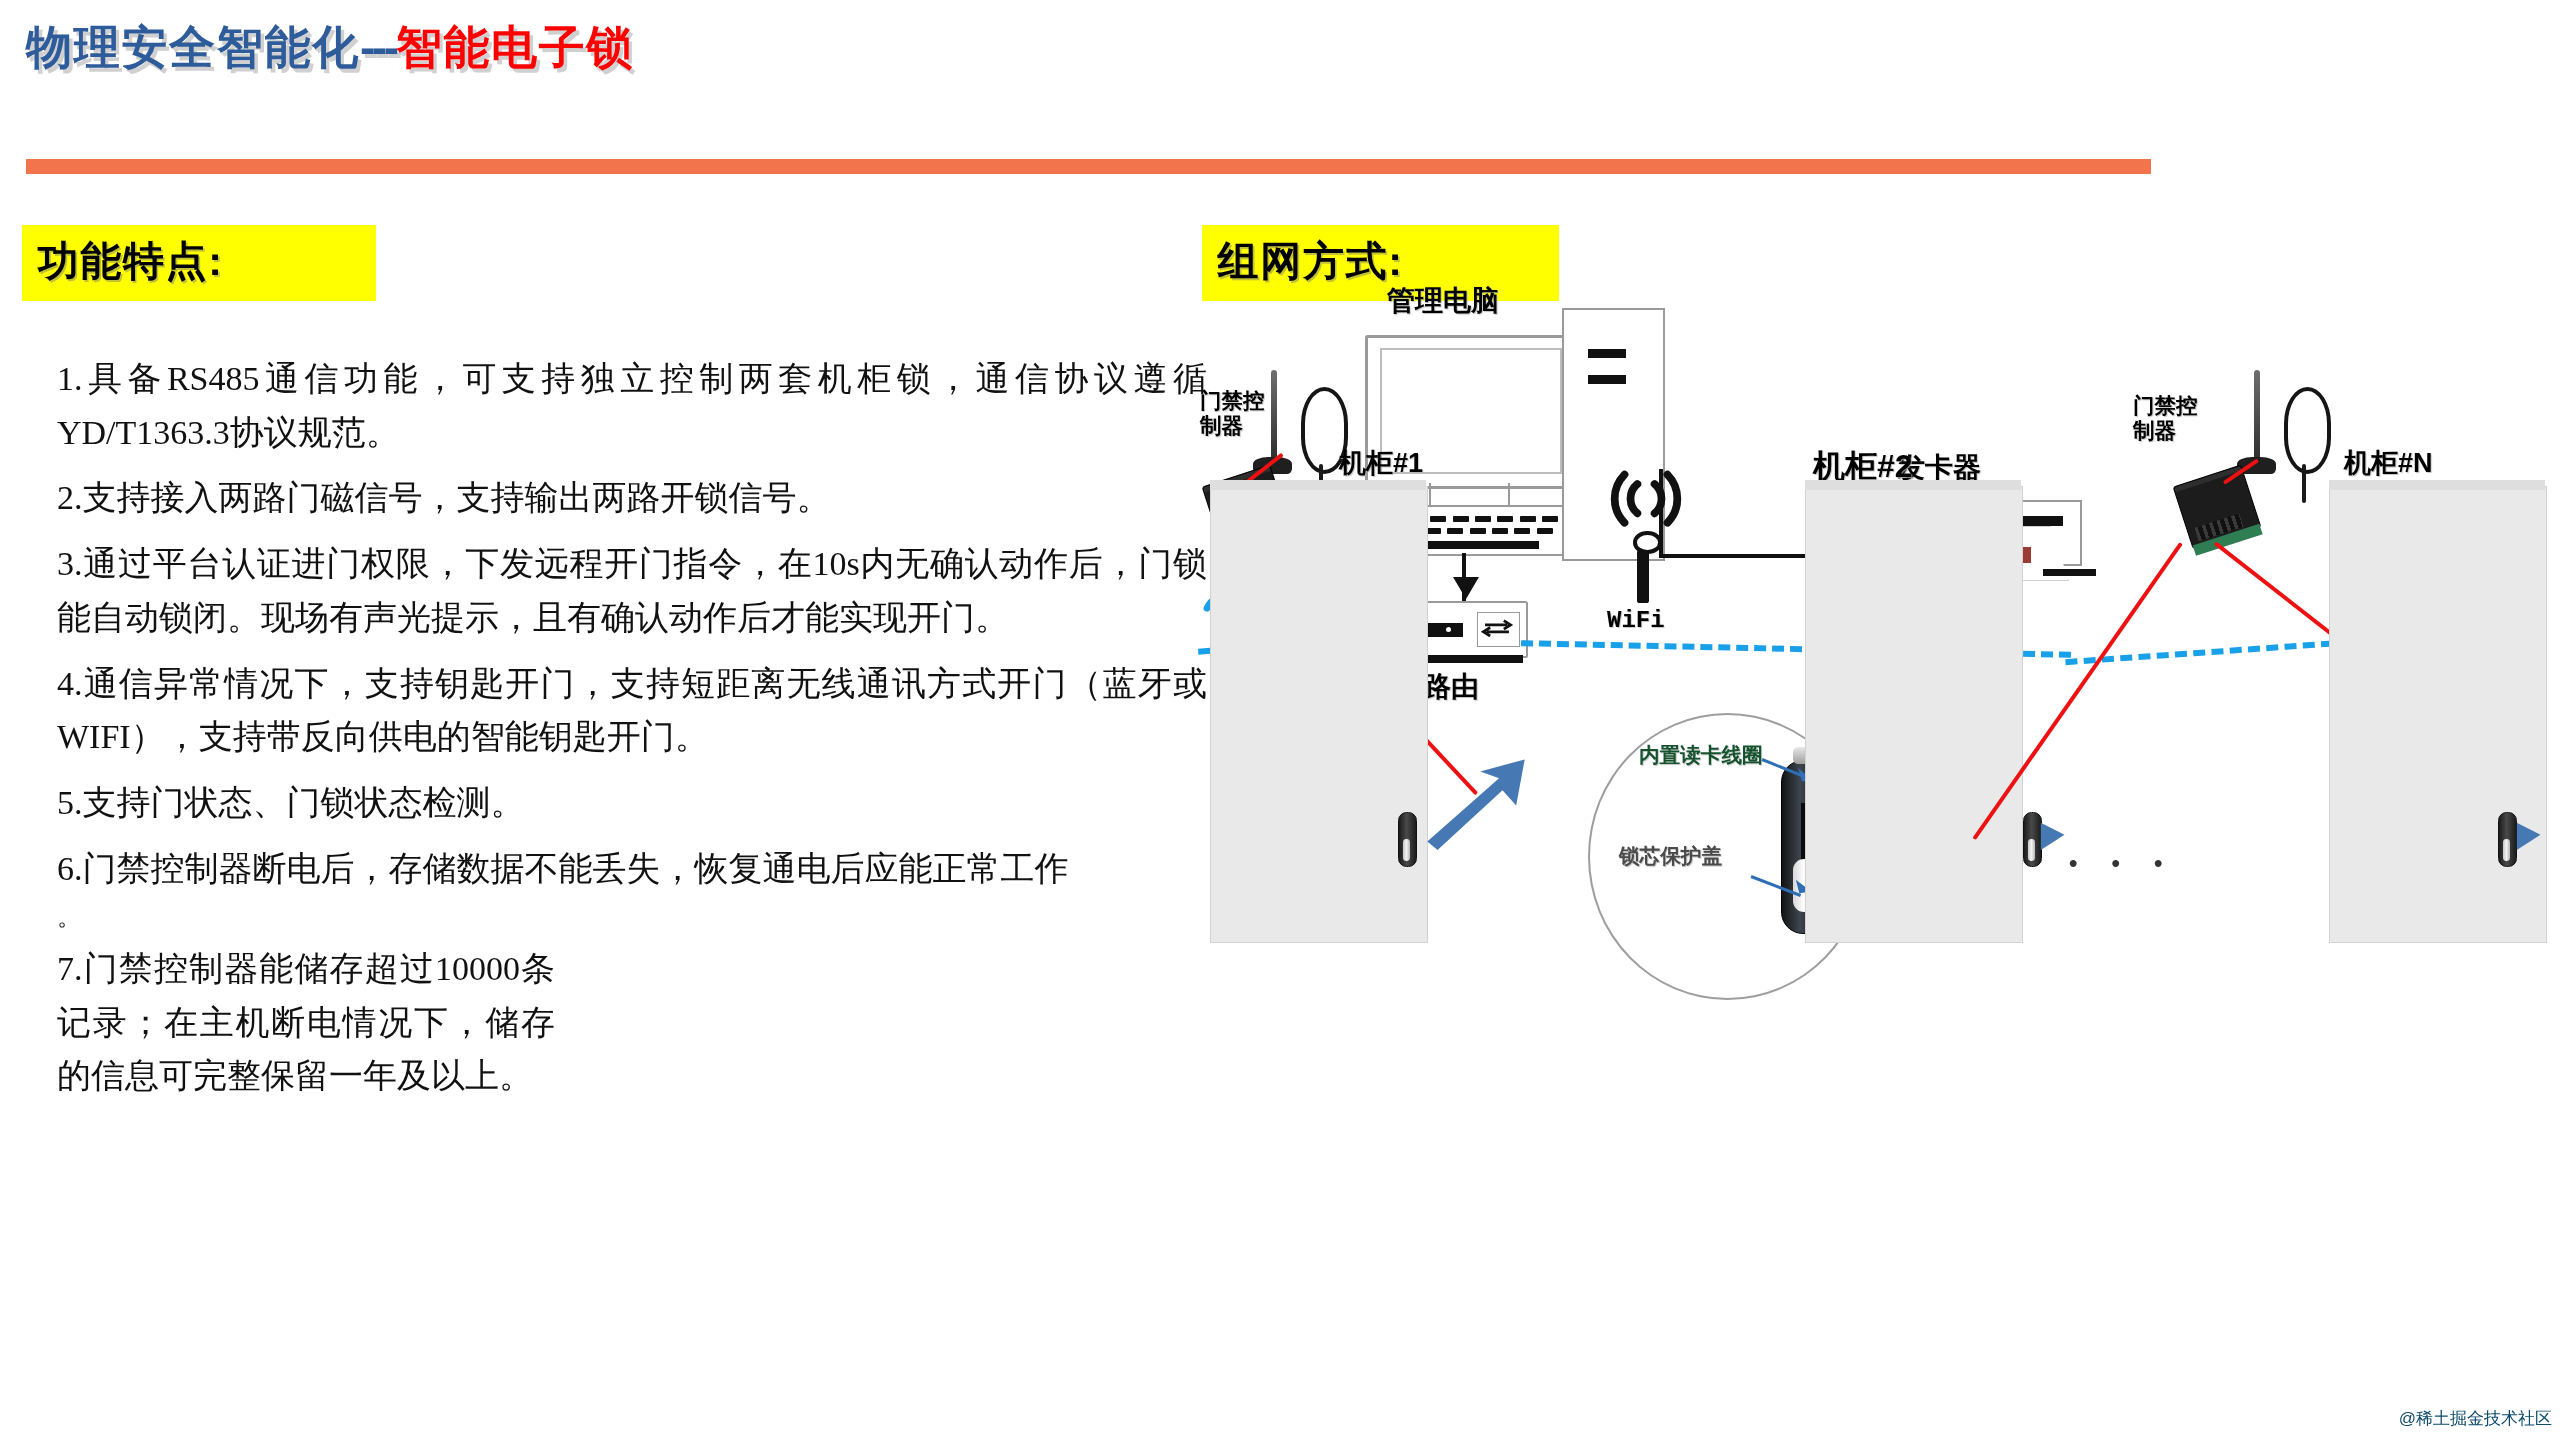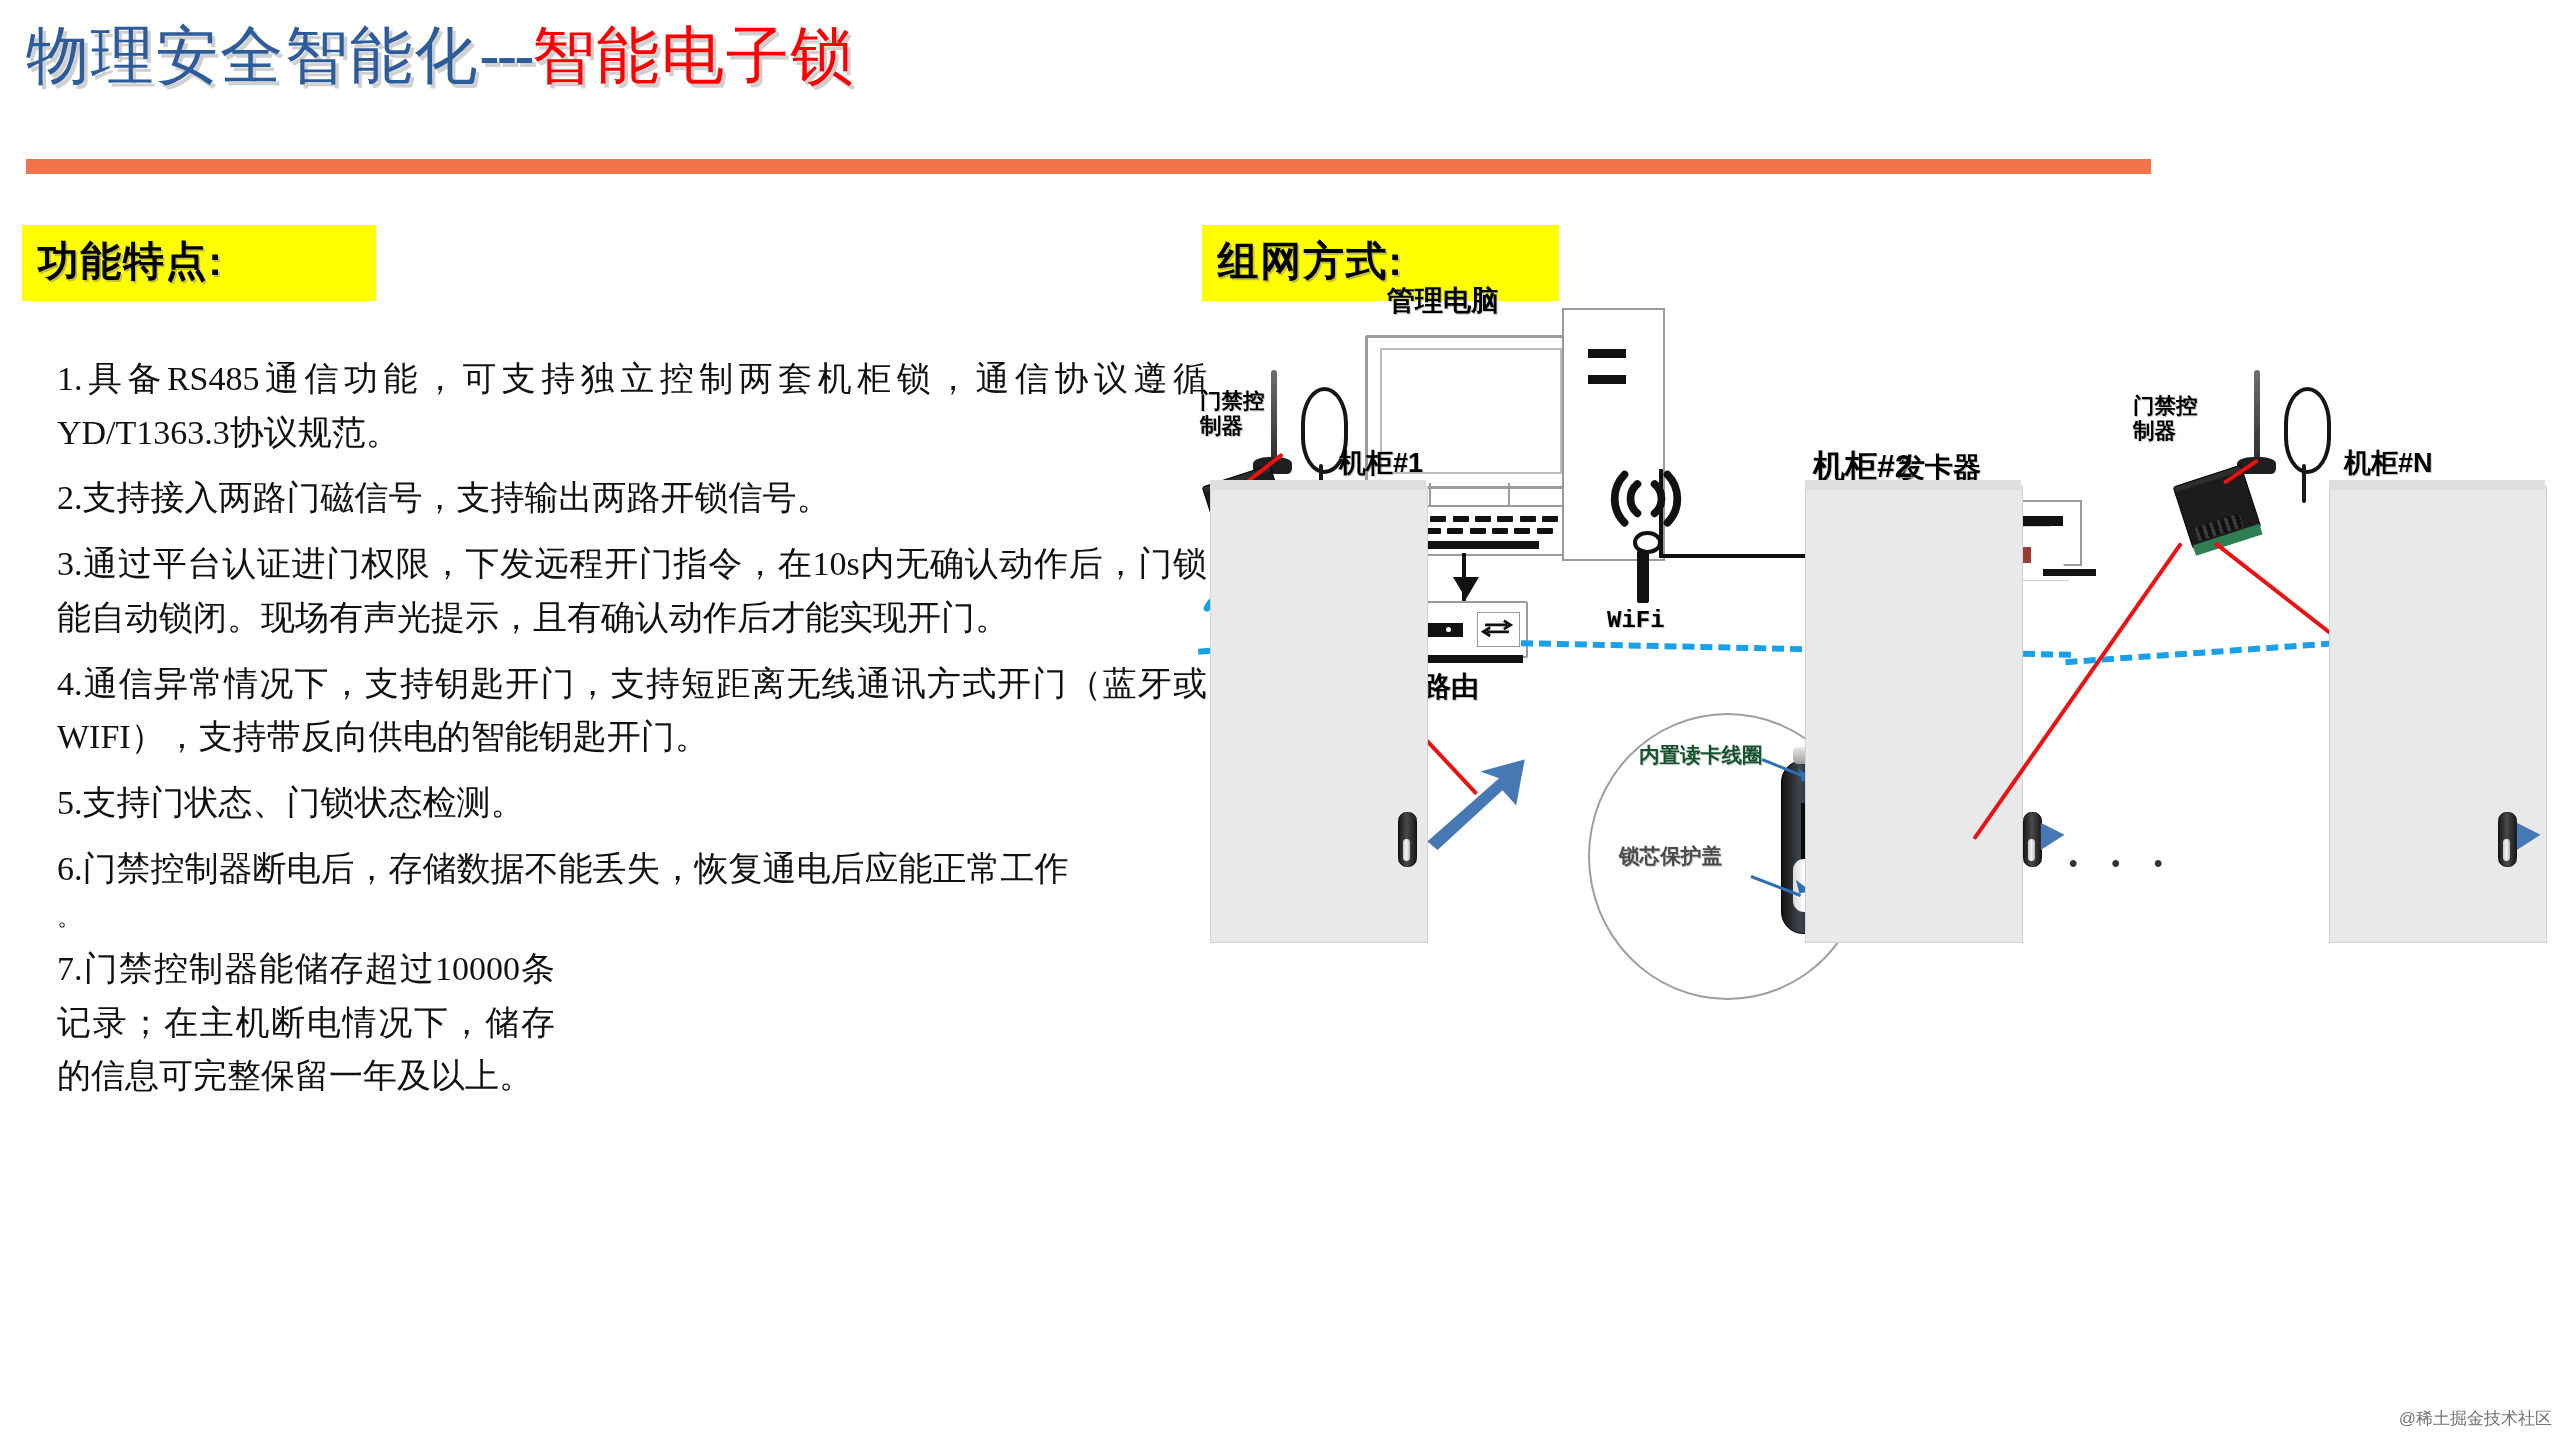--- a/index.html
+++ b/index.html
@@ -10,22 +10,22 @@
     overflow:hidden;
     position:relative;
   }
   .slide{position:absolute;inset:0;background:#fff;}
 
   
   .title-wrap{
     position:absolute;left:26px;top:24px;
     white-space:nowrap;
     font-family:"Liberation Sans", sans-serif;
-    font-weight:normal;
-    font-size:63px;
+    font-weight:bold;
+    font-size:46px;
     letter-spacing:1.7px;
     line-height:1;
   }
   .title-blue{
     color:#2E5C9A;
     text-shadow:3.4px 4.3px 0 rgba(170,170,170,0.55);
   }
   .title-dash{
     color:#2E5C9A;
     text-shadow:3.4px 4.3px 0 rgba(170,170,170,0.55);
@@ -179,21 +179,21 @@
   .callout-core{position:absolute;left:574px;top:601px;width:22px;height:53px;border-radius:11px;
     background:linear-gradient(90deg,#d8d8d8,#ffffff,#b5b5b5);}
   .callout-slit{position:absolute;left:582px;top:545px;width:5.2px;height:62px;background:#0b0b0b;}
   .blue-arrow{position:absolute;}
   .ann-line{position:absolute;height:3.4px;background:#2F6FB5;transform-origin:0 50%;}
 
   .dots{position:absolute;color:#333;font-size:24px;letter-spacing:13.7px;font-weight:bold;}
 
   .watermark{
     position:absolute;right:24px;bottom:19px;
-    color:#737373;font-size:17px;
+    color:#0c4a6e;font-size:17px;
     font-family:"Liberation Sans", sans-serif;
     white-space:nowrap;
   }
 </style>
 </head>
 <body>
 
 <div class="slide">
 
   <div class="title-wrap">

